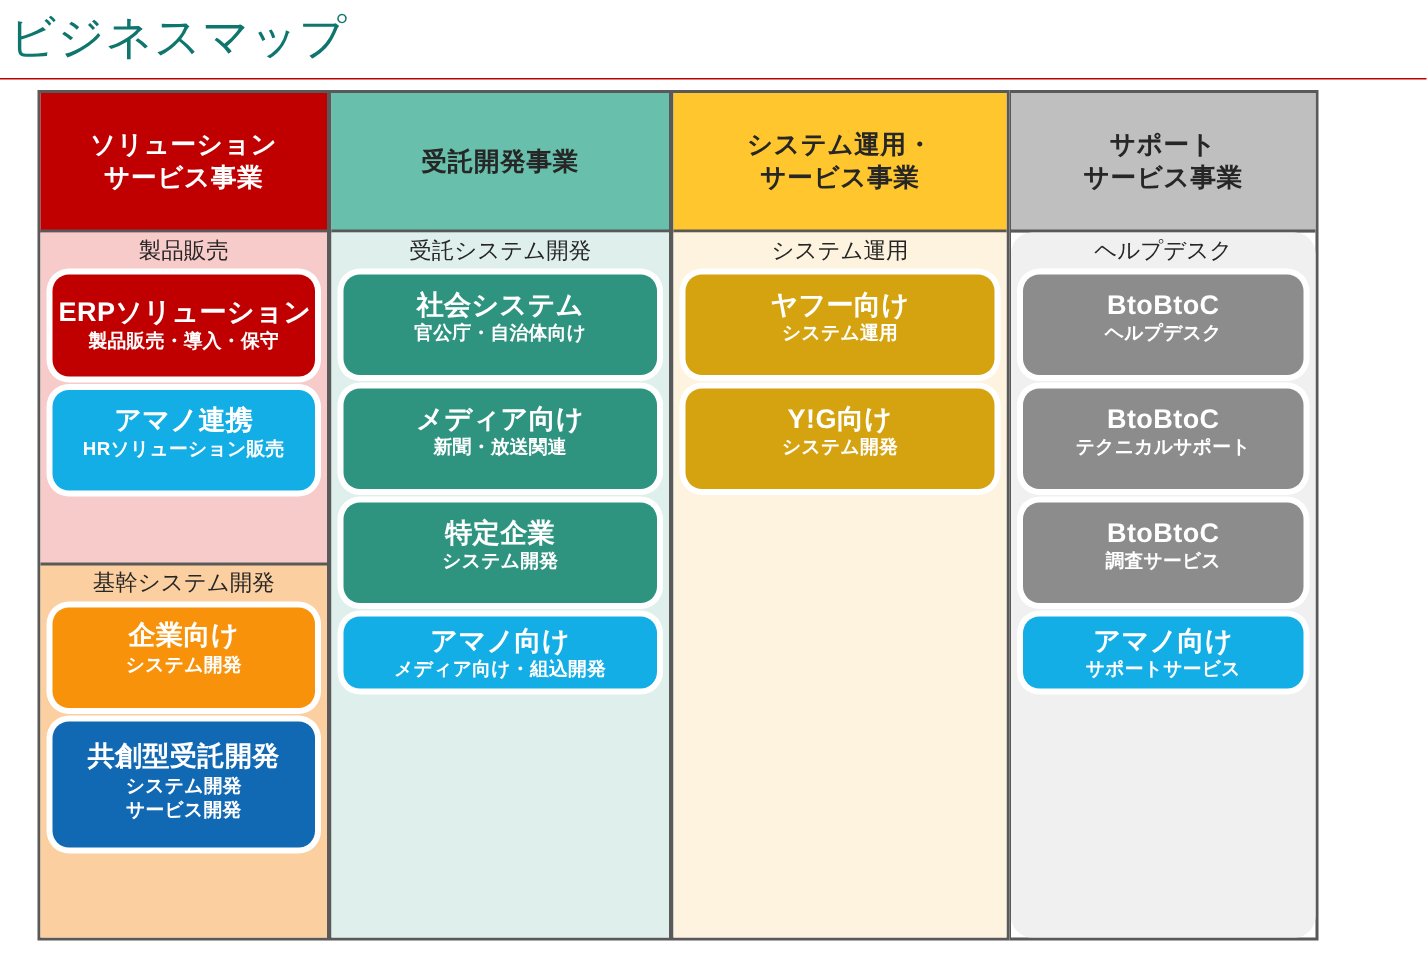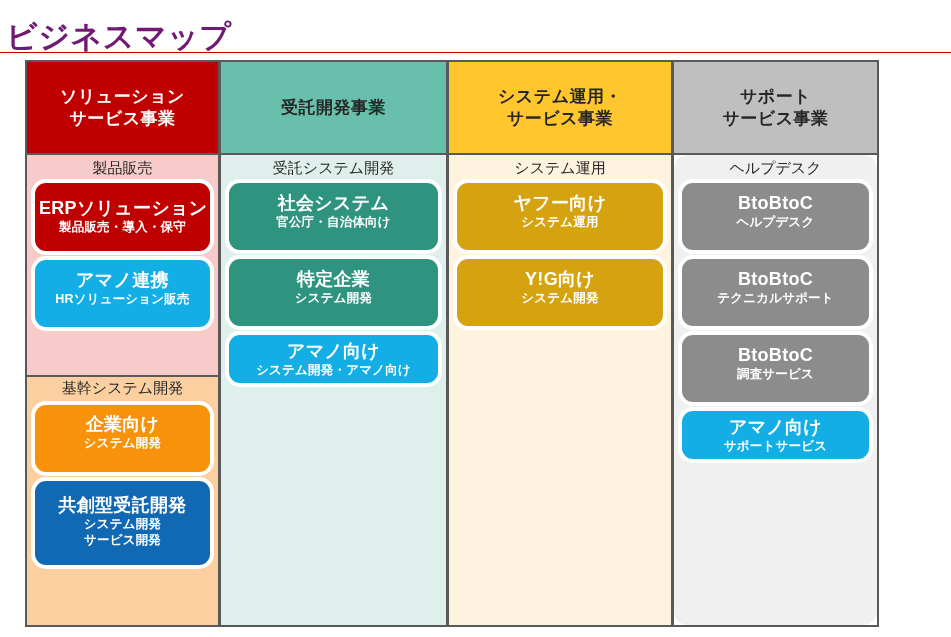--- a/index.html
+++ b/index.html
@@ -12,25 +12,25 @@
     height: 637px;
     font-family: "Liberation Sans", "DejaVu Sans", sans-serif;
     overflow: hidden;
     position: relative;
   }
 
   
   .page-title {
     position: absolute;
     left: 6px;
-    top: 14px;
+    top: 2px;
     font-size: 31px;
     line-height: 46px;
-    color: #701a75;
-    font-weight: 700;
+    color: #0f766e;
+    font-weight: 400;
     letter-spacing: 0.5px;
     white-space: nowrap;
   }
   .title-rule {
     position: absolute;
     left: 0;
     top: 52px;
     width: 951px;
     height: 1px;
     background: #c00000;
@@ -174,26 +174,30 @@
           <div>受託開発事業</div>
         </div>
       </div>
       <div class="section" style="background: rgb(223, 240, 236); flex: 1 1 auto;">
         <div class="section-title">受託システム開発</div>
         <div class="pill mid" style="background: rgb(46, 148, 128);">
           <div class="pill-main">社会システム</div>
           <div class="pill-sub">官公庁・自治体向け</div>
         </div>
         <div class="pill mid" style="background: rgb(46, 148, 128);">
+          <div class="pill-main">メディア向け</div>
+          <div class="pill-sub">新聞・放送関連</div>
+        </div>
+        <div class="pill mid" style="background: rgb(46, 148, 128);">
           <div class="pill-main">特定企業</div>
           <div class="pill-sub">システム開発</div>
         </div>
         <div class="pill short" style="background: rgb(19, 174, 230);">
           <div class="pill-main">アマノ向け</div>
-          <div class="pill-sub">システム開発・アマノ向け</div>
+          <div class="pill-sub">メディア向け・組込開発</div>
         </div>
         <div class="spacer"></div>
       </div>
     </div>
     <div class="column col-3">
       <div class="col-header" style="background: rgb(255, 198, 46); color: rgb(38, 38, 38);">
         <div>
           <div>システム運用・</div>
           <div>サービス事業</div>
         </div>

